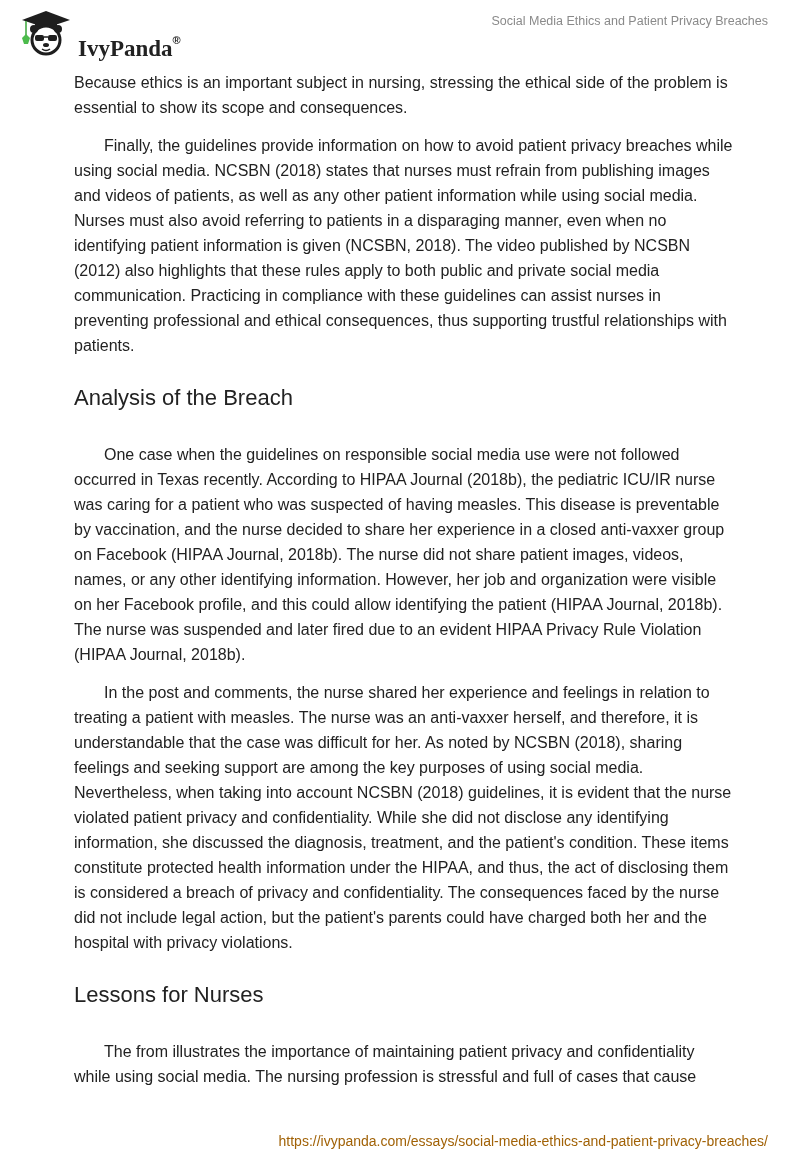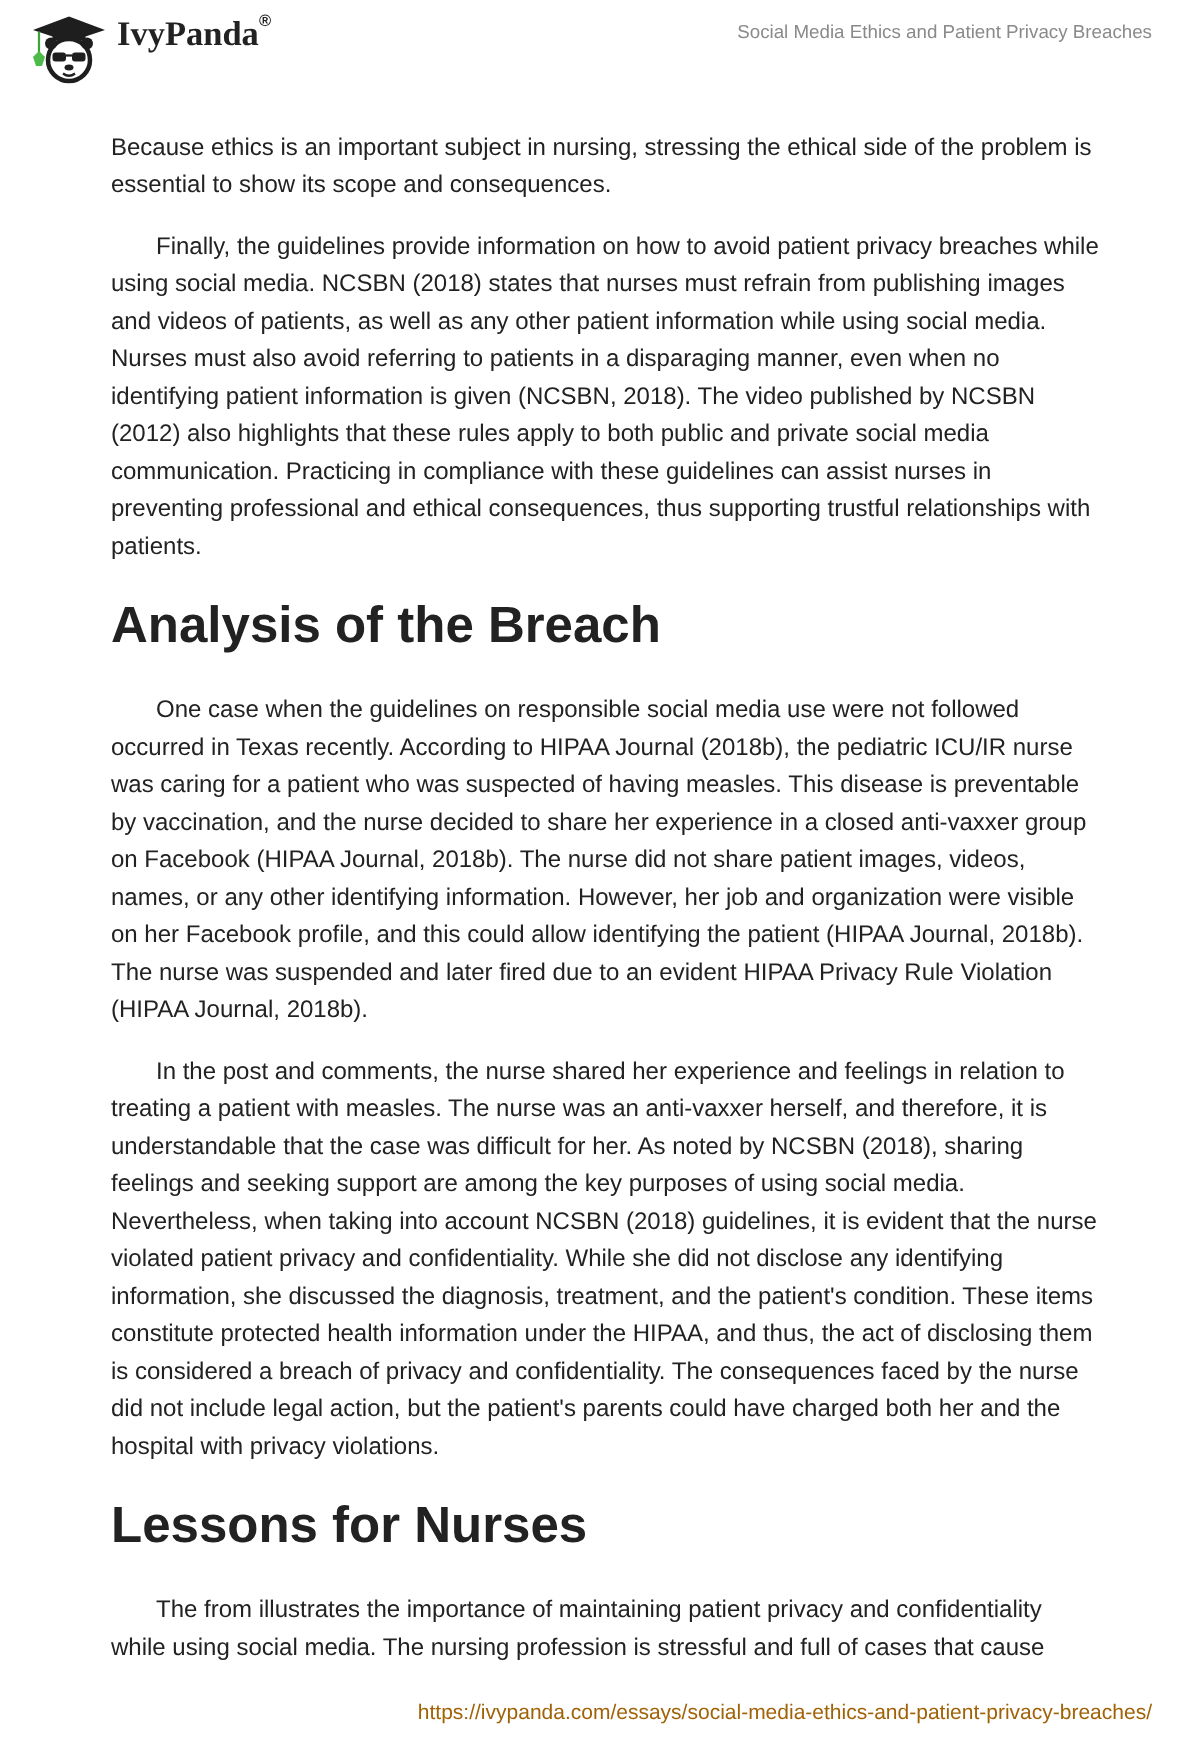--- a/index.html
+++ b/index.html
@@ -1,37 +1,37 @@
 <!DOCTYPE html>
 <html><head>
   <meta charset="utf-8">
   <style>
     html, body { margin: 0; padding: 0; background: #ffffff; }
     body {
       width: 800px; height: 1160px; position: relative; overflow: hidden;
       font-family: "Liberation Sans", sans-serif; color: #222222;
     }
     .header { position: absolute; left: 0; top: 0; width: 800px; height: 60px; }
-    .logo { position: absolute; left: 18px; top: 8px; display: flex; align-items: flex-start; }
+    .logo { position: absolute; left: 18px; top: 8px; display: flex; align-items: flex-end; }
     .logo svg { width: 56px; height: 48px; }
     .logo-text {
       font-family: "Liberation Serif", serif; font-weight: bold; font-size: 23px;
       color: #222; margin-left: 4px; position: relative; top: 2px;
     }
     .logo-reg { font-family: "Liberation Sans", sans-serif; font-size: 11px; vertical-align: top; position: relative; top: -2px; font-weight: bold; }
     .doc-title {
       position: absolute; right: 32px; top: 14px; font-size: 12.5px; color: #8a8a8a; margin-left: 45px;
     }
     .content { position: absolute; left: 74px; top: 70px; width: 660px; }
     p {
-      margin: 16px 0 13px 0; font-size: 16px; line-height: 25px; color: #222;
+      margin: 0 0 13px 0; font-size: 16px; line-height: 25px; color: #222;
     }
     p.indent { text-indent: 30px; }
     h2 {
-      font-size: 34px; font-weight: bold; margin: 22px 0 26px 0; line-height: 36px; color: #222;
+      font-size: 22px; font-weight: normal; margin: 22px 0 26px 0; line-height: 36px; color: #222;
     }
     .footer-url {
       position: absolute; right: 32px; top: 1133px; font-size: 14px; color: #a16207;
     }
   </style>
 </head>
 <body>
 
 <div class="header">
   <div class="logo">

